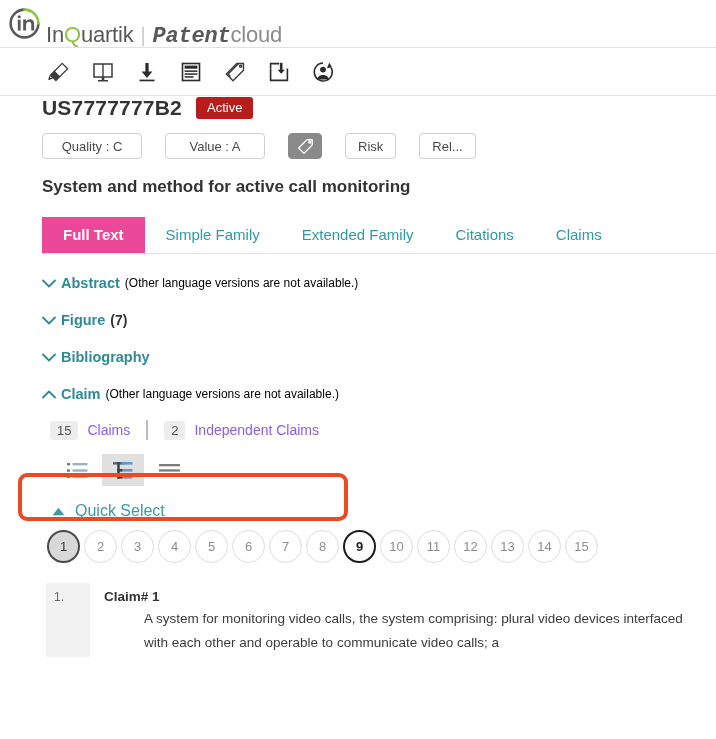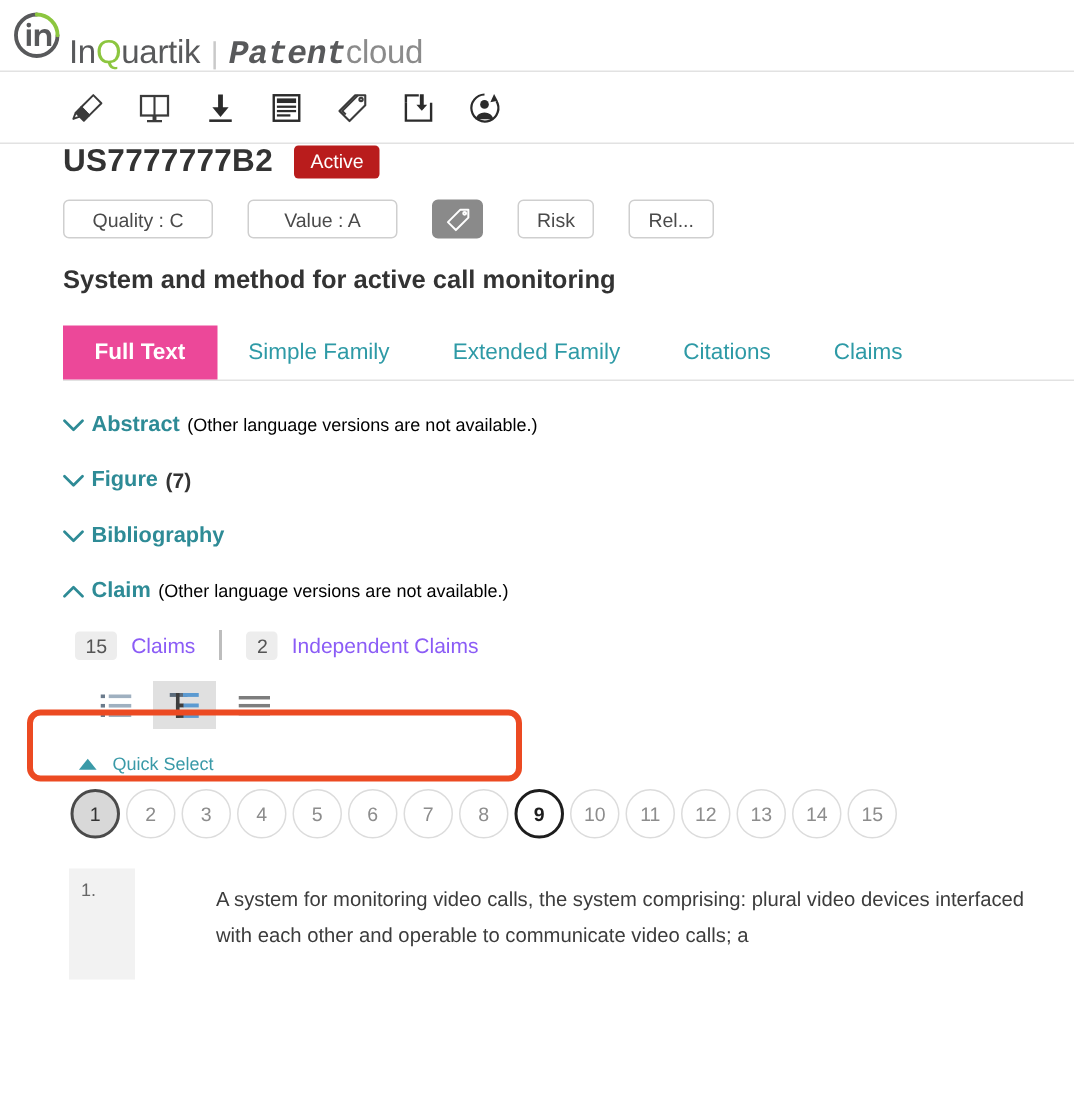--- a/index.html
+++ b/index.html
@@ -152,21 +152,21 @@
     cursor:pointer; border:none; background:transparent;
   }
   .view-btn.sel { background:#e0e0e0; }
 
   
   .qs-row {
     display:flex; align-items:center; gap:10px;
     margin-top: 16px; padding-left: 10px;
   }
   .qs-tri { width:13px; height:9px; flex:none; }
-  .qs-label { font-size:12px; color:#3a9aa8; cursor:pointer; }
+  .qs-label { font-size:16px; color:#3a9aa8; cursor:pointer; }
 
   .circles {
     display:flex; align-items:center; gap:4px;
     margin-top: 10px; padding-left: 5px;
   }
   .circ {
     width:33px; height:33px; border-radius:50%;
     border:1px solid #dcdcdc; background:#fff;
     display:flex; align-items:center; justify-content:center;
     font-size:13px; color:#8d8d8d; cursor:pointer;
@@ -413,20 +413,21 @@
       <div class="circ">11</div>
       <div class="circ">12</div>
       <div class="circ">13</div>
       <div class="circ">14</div>
       <div class="circ">15</div>
     </div>
 
     <div class="claim-block">
       <div class="claim-gutter">1.</div>
       <div class="claim-body">
+        <div class="claim-head">Claim# 1</div>
         <div class="claim-text">A system for monitoring video calls, the system comprising: plural video devices interfaced with each other and operable to communicate video calls; a</div>
       </div>
     </div>
 
   </div>
 
   <div class="annot"></div>
 
 </div>
 

